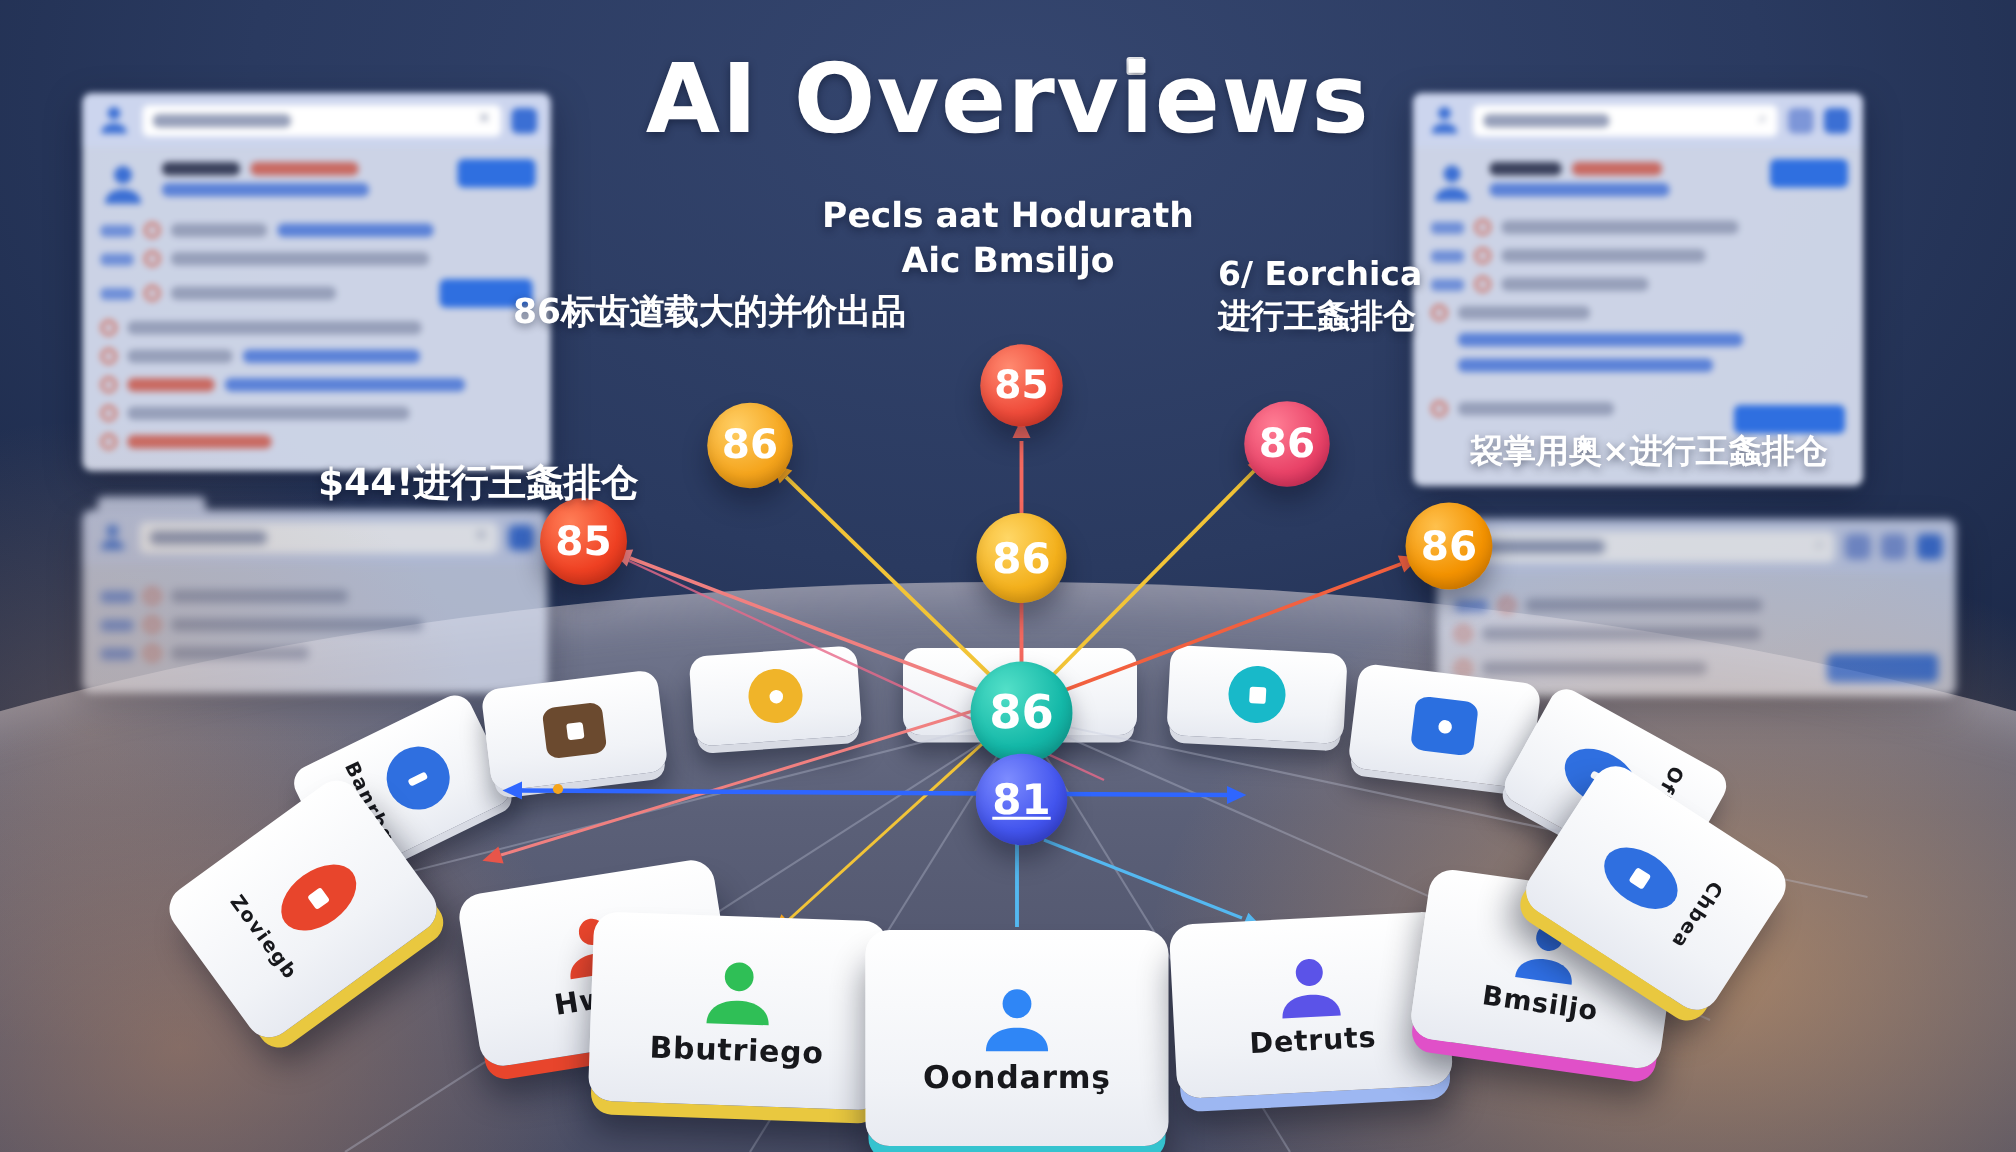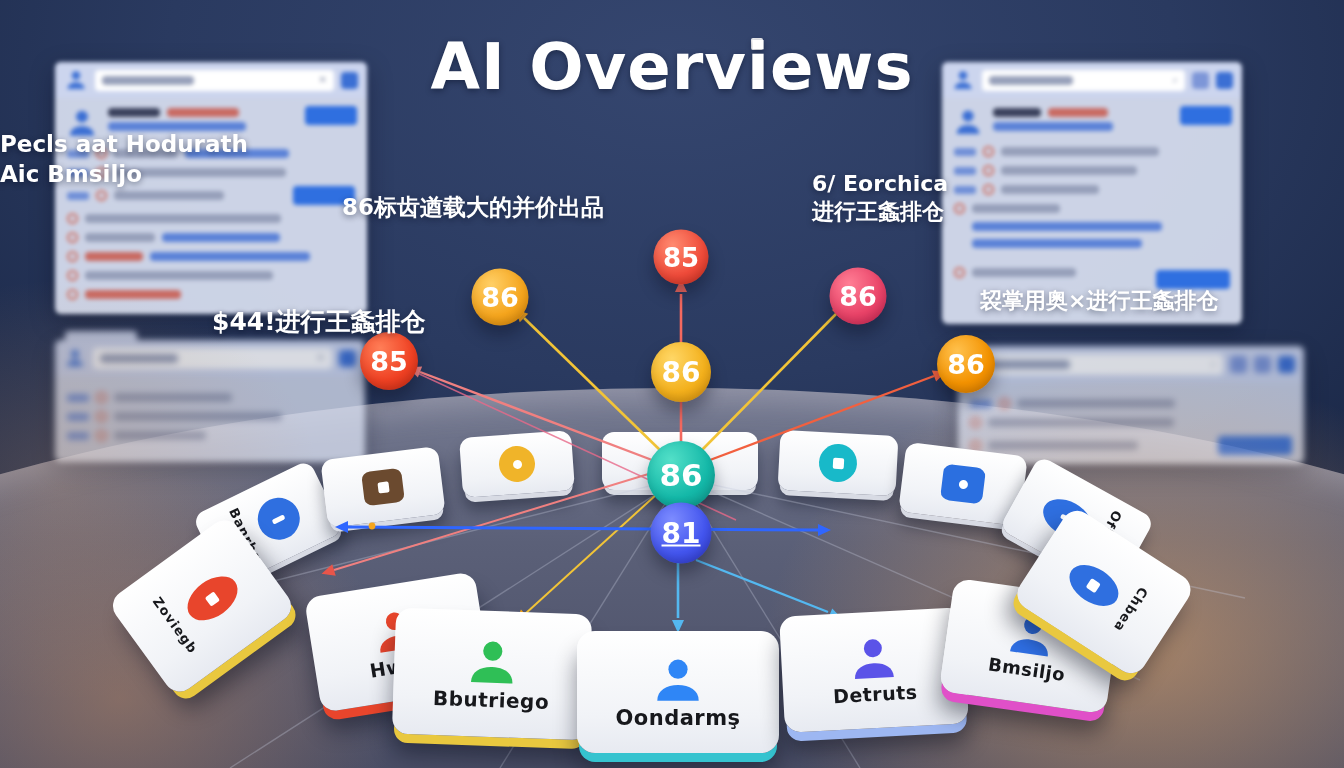--- a/index.html
+++ b/index.html
@@ -38,21 +38,21 @@
   .p-row { display:flex; gap:7px; align-items:center; margin:8px 2px; }
   .b { height:9px; border-radius:4px; display:inline-block; flex:none; }
   .g { background:#97a0ba; } .bl { background:#5b82d8; } .rd { background:#c96a62; } .dk { background:#3a415c; }
   .pnum { width:22px; height:8px; background:#6f8fd8; border-radius:3px; flex:none; }
   .ring { width:11px; height:11px; border:2.5px solid #d06a5a; border-radius:50%; flex:none; background:transparent; }
   .pav { flex:none; }
 
   
   .txt { position:absolute; color:#fff; z-index:8; text-shadow:0 2px 6px rgba(5,10,30,.45); }
   #main-title { left:0; right:0; top:30px; text-align:center; font-size:64px; font-weight:800; letter-spacing:1px; }
-  #subtitle { left:0; right:0; top:130px; text-align:left; font-size:23px; font-weight:700; line-height:1.3; }
+  #subtitle { left:0; right:0; top:130px; text-align:center; font-size:23px; font-weight:700; line-height:1.3; }
   .anno { font-weight:700; }
 
   
   .sphere { position:absolute; transform:translate(-50%,-50%); width:var(--d); height:var(--d); border-radius:50%;
     background:radial-gradient(circle at 35% 28%, var(--c1), var(--c2) 58%, var(--c3) 100%);
     color:#fff; display:flex; align-items:center; justify-content:center; font-weight:800; z-index:7;
     box-shadow:0 10px 16px rgba(8,12,30,.35), inset 0 -4px 8px rgba(0,0,0,.12); }
 
   
   .tile { position:absolute; background:linear-gradient(180deg,#ffffff 0%,#f1f3f7 70%,#e7eaf1 100%);
@@ -368,21 +368,21 @@
   </div>
 
   <div class="tile" style="left:492px; top:674px; width:196px; height:126px; --rot:2deg; --edge:#e9c83f;">
     <svg width="58" height="48" viewBox="0 0 24 22" fill="#2fbf56">
         <circle cx="12" cy="6.5" r="4.4"></circle>
         <path d="M2.5 21c0-4.8 4.2-7.2 9.5-7.2s9.5 2.4 9.5 7.2z"></path>
       </svg>
     <div class="tile-label" style="font-size:20px">Bbutriego</div>
   </div>
 
-  <div class="tile" style="left:678px; top:692px; width:202px; height:122px;border-radius:18px; --rot:0deg; --edge:#35c3cf;">
+  <div class="tile" style="left:678px; top:692px; width:202px; height:144px; --rot:0deg; --edge:#35c3cf;">
     <svg width="58" height="48" viewBox="0 0 24 22" fill="#2f86f6">
         <circle cx="12" cy="6.5" r="4.4"></circle>
         <path d="M2.5 21c0-4.8 4.2-7.2 9.5-7.2s9.5 2.4 9.5 7.2z"></path>
       </svg>
     <div class="tile-label" style="font-size:21px">Oondarmş</div>
   </div>
 
   <div class="tile" style="left:874px; top:670px; width:184px; height:116px; --rot:-3deg; --edge:#9db7f2;">
     <svg width="54" height="45" viewBox="0 0 24 22" fill="#5b53e8">
         <circle cx="12" cy="6.5" r="4.4"></circle>

